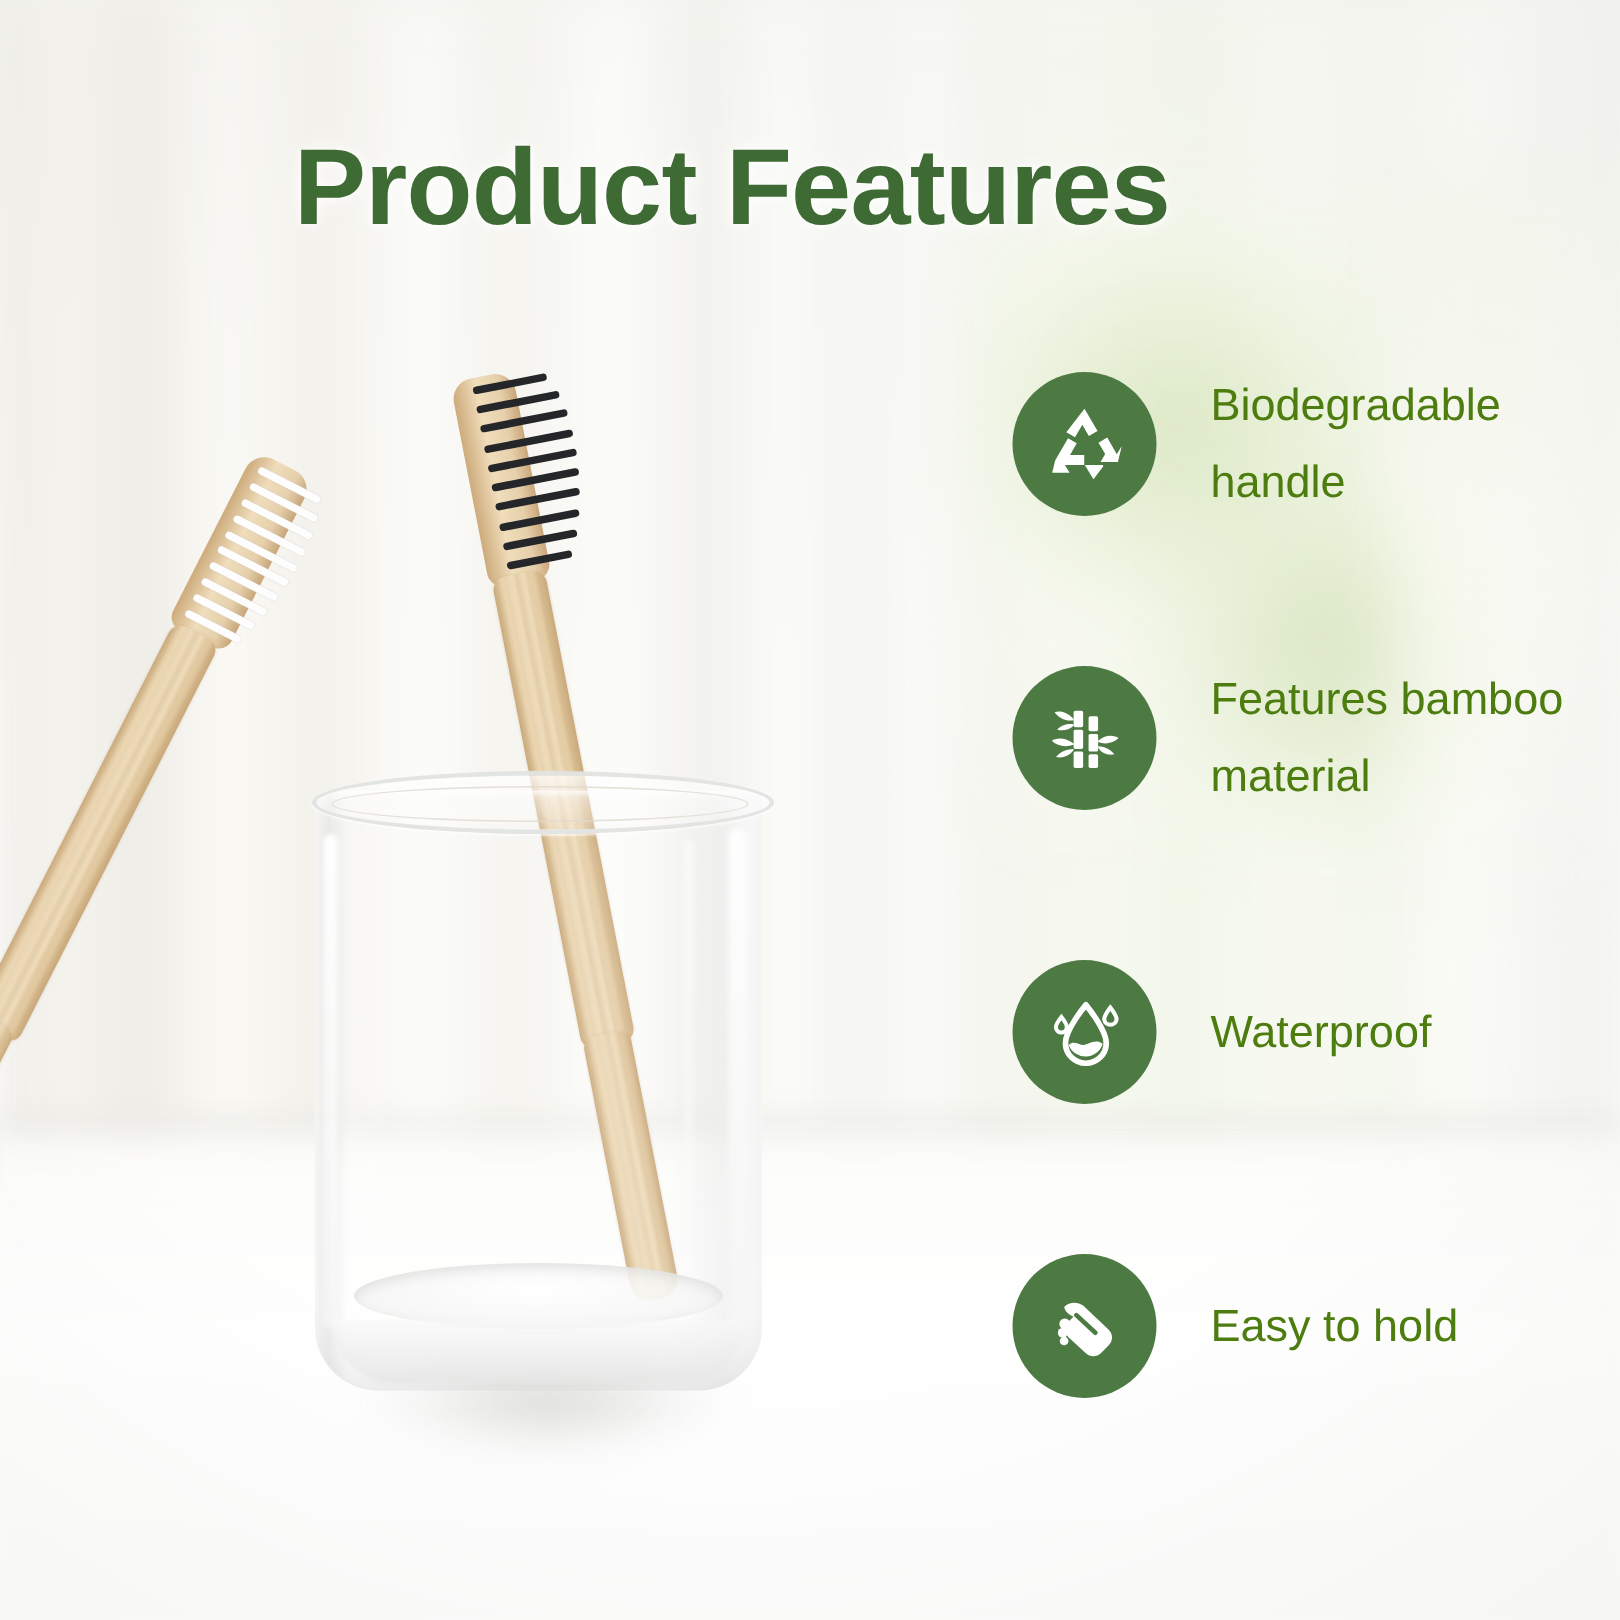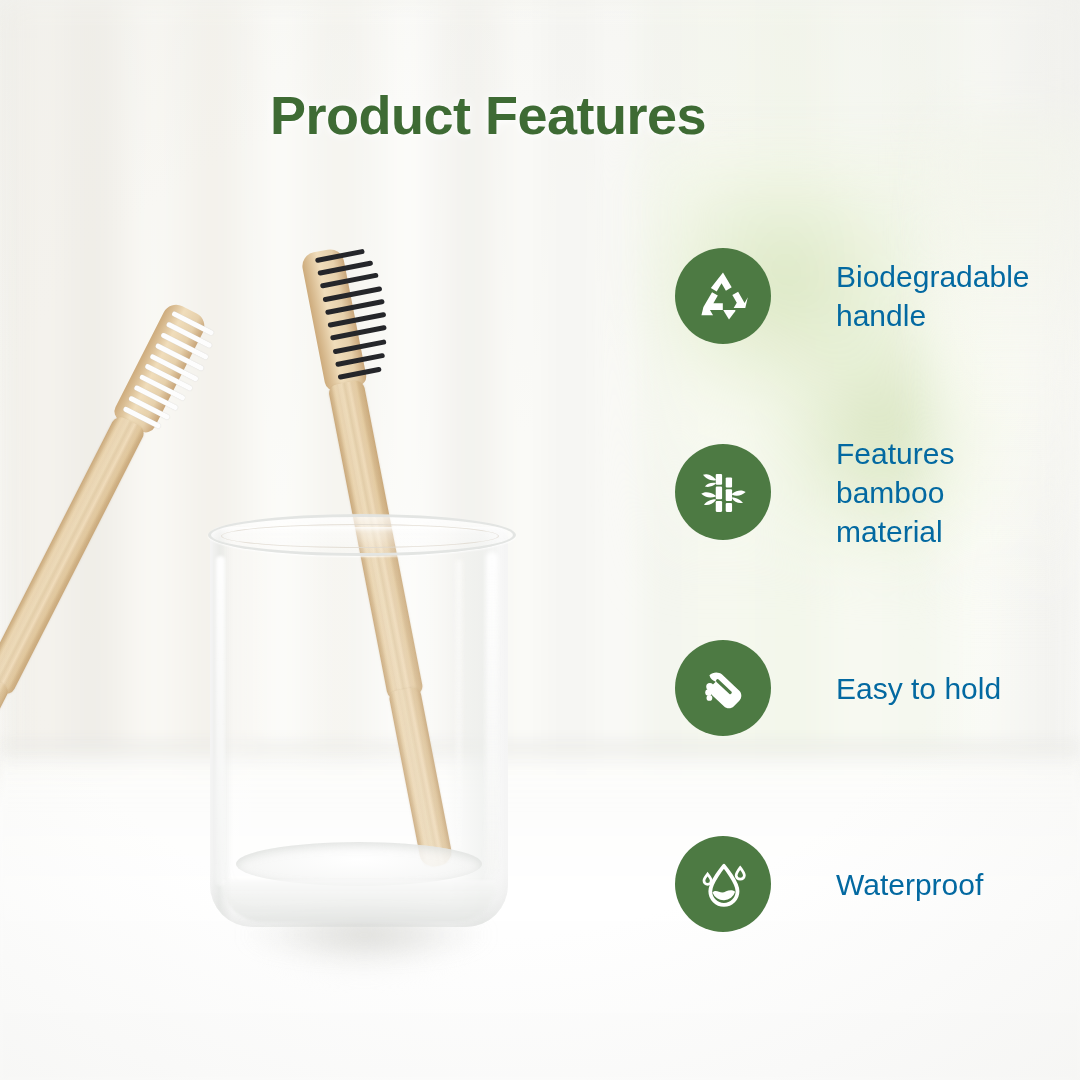--- a/index.html
+++ b/index.html
@@ -229,21 +229,21 @@
   }
   .bristles.white .bristle-row { background: #fdfdfd; box-shadow: 0 0 1px rgba(200,200,200,.8); }
   .bristles.black .bristle-row { background: #25262a; }
 
   
   .title {
     position: absolute;
     left: 0; top: 84px;
     width: 976px;
     text-align: center;
-    font-size: 54px;
+    font-size: 72px;
     font-weight: 700;
     letter-spacing: -0.5px;
     color: #3e6b34;
     text-shadow: 0 1px 6px rgba(255,255,255,.9), 0 0 14px rgba(255,255,255,.85);
   }
   .features {
     position: absolute;
     left: 675px; top: 248px;
     width: 390px;
   }
@@ -258,24 +258,24 @@
     flex: 0 0 auto;
     width: 96px; height: 96px;
     border-radius: 50%;
     background: #4d7a43;
     display: flex;
     align-items: center;
     justify-content: center;
   }
   .icon-circle svg { display: block; }
   .feature-label {
-    margin-left: 65px;
+    margin-left: 36px;
     font-size: 30px;
-    line-height: 39px;
-    color: #0369a1;
+    line-height: 51px;
+    color: #4d7c0f;
     white-space: pre-line;
   }
 </style>
 </head>
 <body>
 
 <div id="stage">
 
   <div class="bg-base"></div>
   <div class="bg-curtain"></div>
@@ -375,47 +375,47 @@
           <path d="M42 34 C48 29 54 30 57 32 C53 36 47 37 42 35 Z"></path>
           <path d="M42 38 C47 38 52 41 54 44 C49 45 44 43 42 39 Z"></path>
         </svg>
       </div>
       <div class="feature-label">Features bamboo
 material</div>
     </div>
 
     <div class="feature">
       <div class="icon-circle">
+        <svg width="58" height="58" viewBox="0 0 64 64" aria-hidden="true">
+
+          <path d="M33 12 C33 12 18 30 18 40 A15 15 0 0 0 48 40 C48 30 33 12 33 12 Z" fill="none" stroke="#ffffff" stroke-width="4.2" stroke-linejoin="round"></path>
+
+          <path d="M20.4 41.5 C24 37.8 27.6 41.5 31.2 41.5 C34.8 41.5 39.6 36.6 45.4 40.6
+                   A13.2 13.2 0 0 1 20.4 41.5 Z" fill="#ffffff"></path>
+
+          <path d="M15 21 C15 21 11 26 11 28.4 A4 4 0 0 0 19 28.4 C19 26 15 21 15 21 Z" fill="none" stroke="#ffffff" stroke-width="3"></path>
+
+          <path d="M51 14 C51 14 46.5 20 46.5 22.8 A4.6 4.6 0 0 0 55.6 22.8 C55.6 20 51 14 51 14 Z" fill="none" stroke="#ffffff" stroke-width="3"></path>
+        </svg>
+      </div>
+      <div class="feature-label">Waterproof</div>
+    </div>
+
+    <div class="feature">
+      <div class="icon-circle">
         <svg width="58" height="58" viewBox="0 0 64 64" fill="#ffffff" aria-hidden="true">
 
           <path d="M17 18 C21 14 27 14 31 17 L50 35 C53 38 53 43 50 46 L44 52
                    C41 55 36 55 33 52 L20 40 C17 37 17 32 20 29 L24 25
                    C21 24 18 22 17 18 Z"></path>
 
           <circle cx="17.5" cy="30.5" r="4"></circle>
           <circle cx="16" cy="37" r="3.6"></circle>
           <circle cx="17" cy="43" r="3.2"></circle>
 
           <path d="M26 24 L40 37" stroke="#4d7a43" stroke-width="3.4" stroke-linecap="round" fill="none"></path>
         </svg>
       </div>
       <div class="feature-label">Easy to hold</div>
     </div>
 
-    <div class="feature">
-      <div class="icon-circle">
-        <svg width="58" height="58" viewBox="0 0 64 64" aria-hidden="true">
-
-          <path d="M33 12 C33 12 18 30 18 40 A15 15 0 0 0 48 40 C48 30 33 12 33 12 Z" fill="none" stroke="#ffffff" stroke-width="4.2" stroke-linejoin="round"></path>
-
-          <path d="M20.4 41.5 C24 37.8 27.6 41.5 31.2 41.5 C34.8 41.5 39.6 36.6 45.4 40.6
-                   A13.2 13.2 0 0 1 20.4 41.5 Z" fill="#ffffff"></path>
-
-          <path d="M15 21 C15 21 11 26 11 28.4 A4 4 0 0 0 19 28.4 C19 26 15 21 15 21 Z" fill="none" stroke="#ffffff" stroke-width="3"></path>
-
-          <path d="M51 14 C51 14 46.5 20 46.5 22.8 A4.6 4.6 0 0 0 55.6 22.8 C55.6 20 51 14 51 14 Z" fill="none" stroke="#ffffff" stroke-width="3"></path>
-        </svg>
-      </div>
-      <div class="feature-label">Waterproof</div>
-    </div>
-
   </div>
 </div>
 
 </body></html>

